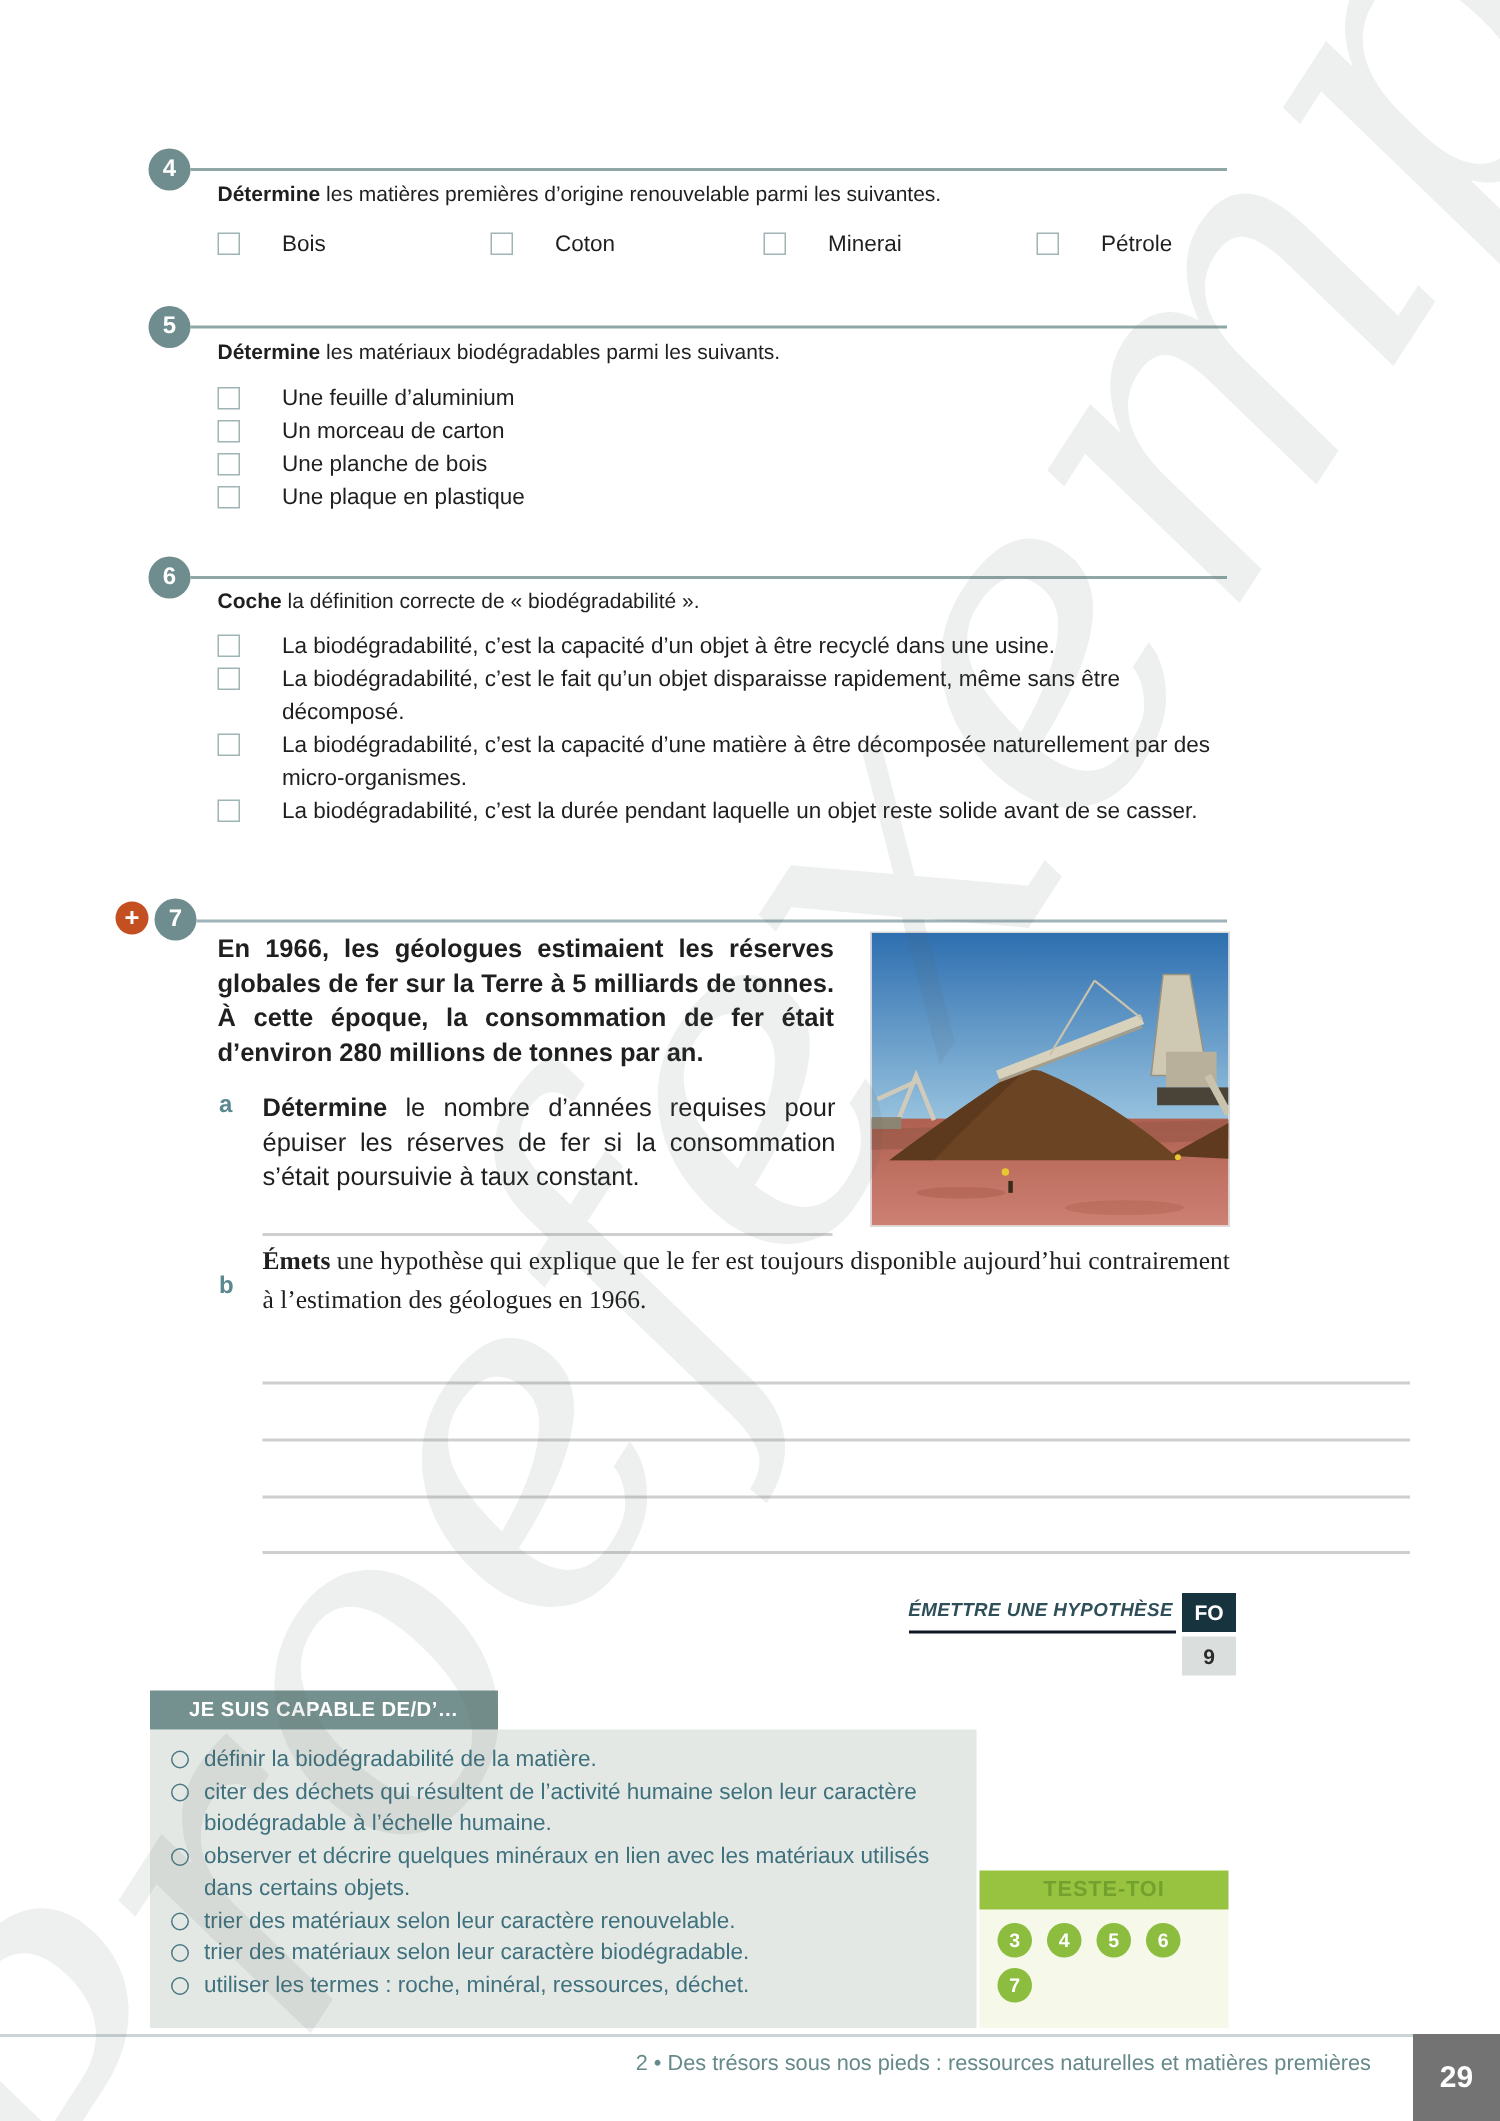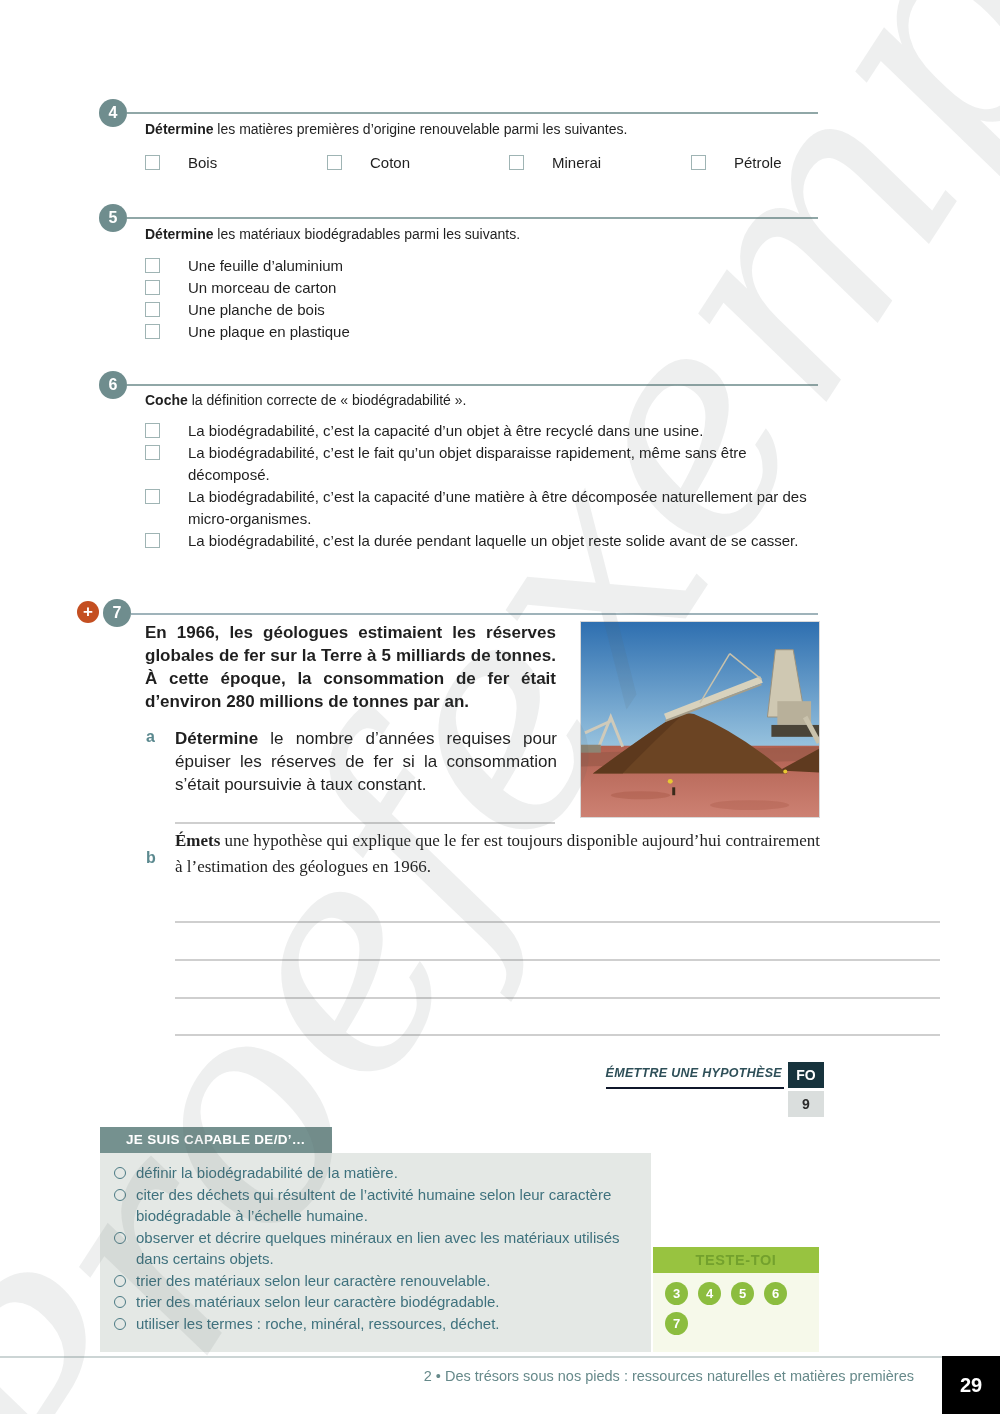--- a/index.html
+++ b/index.html
@@ -99,21 +99,21 @@
     background:#8cbd3f;color:#fff;font-weight:bold;font-size:13px;
     display:flex;align-items:center;justify-content:center;z-index:4;
   }
   
   .footer-rule{position:absolute;left:0;top:1356px;width:942px;height:2px;background:#ccd5d5;}
   .footer-text{
     position:absolute;right:86px;top:1368px;font-size:14.5px;color:#66898a;z-index:4;
   }
   .page-num{
     position:absolute;left:942px;top:1356px;width:58px;height:58px;
-    background:#000000;color:#fff;font-weight:bold;font-size:20px;
+    background:#737373;color:#fff;font-weight:bold;font-size:20px;
     display:flex;align-items:center;justify-content:center;z-index:4;
   }
 </style>
 </head>
 <body>
 
 <div class="page">
 
   <div class="watermark">Proefexemplaar</div>
 

